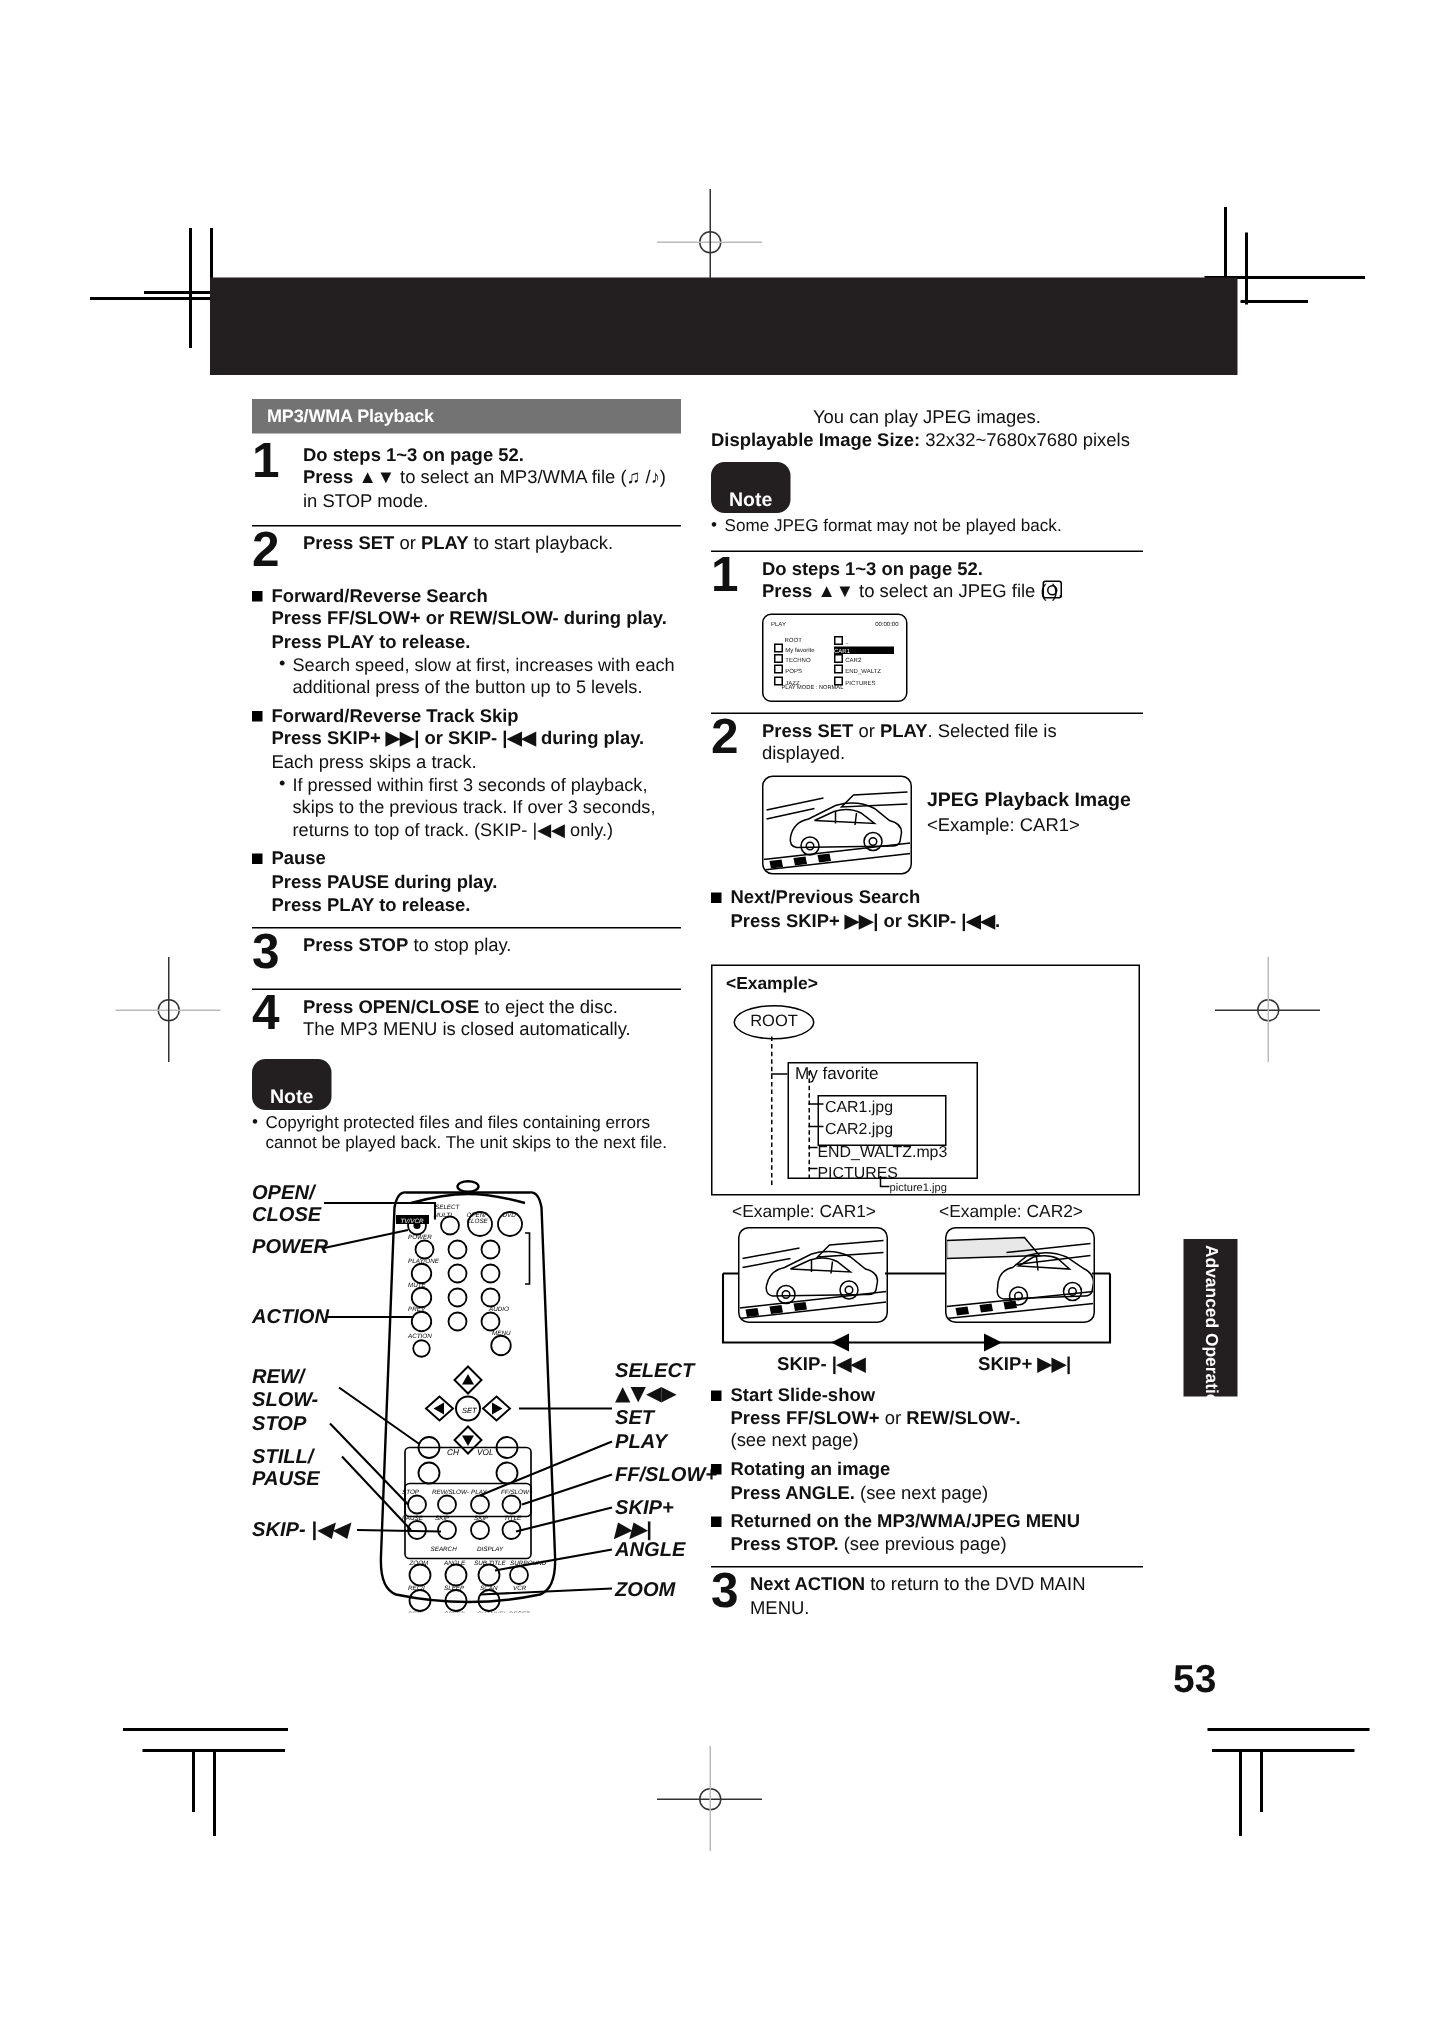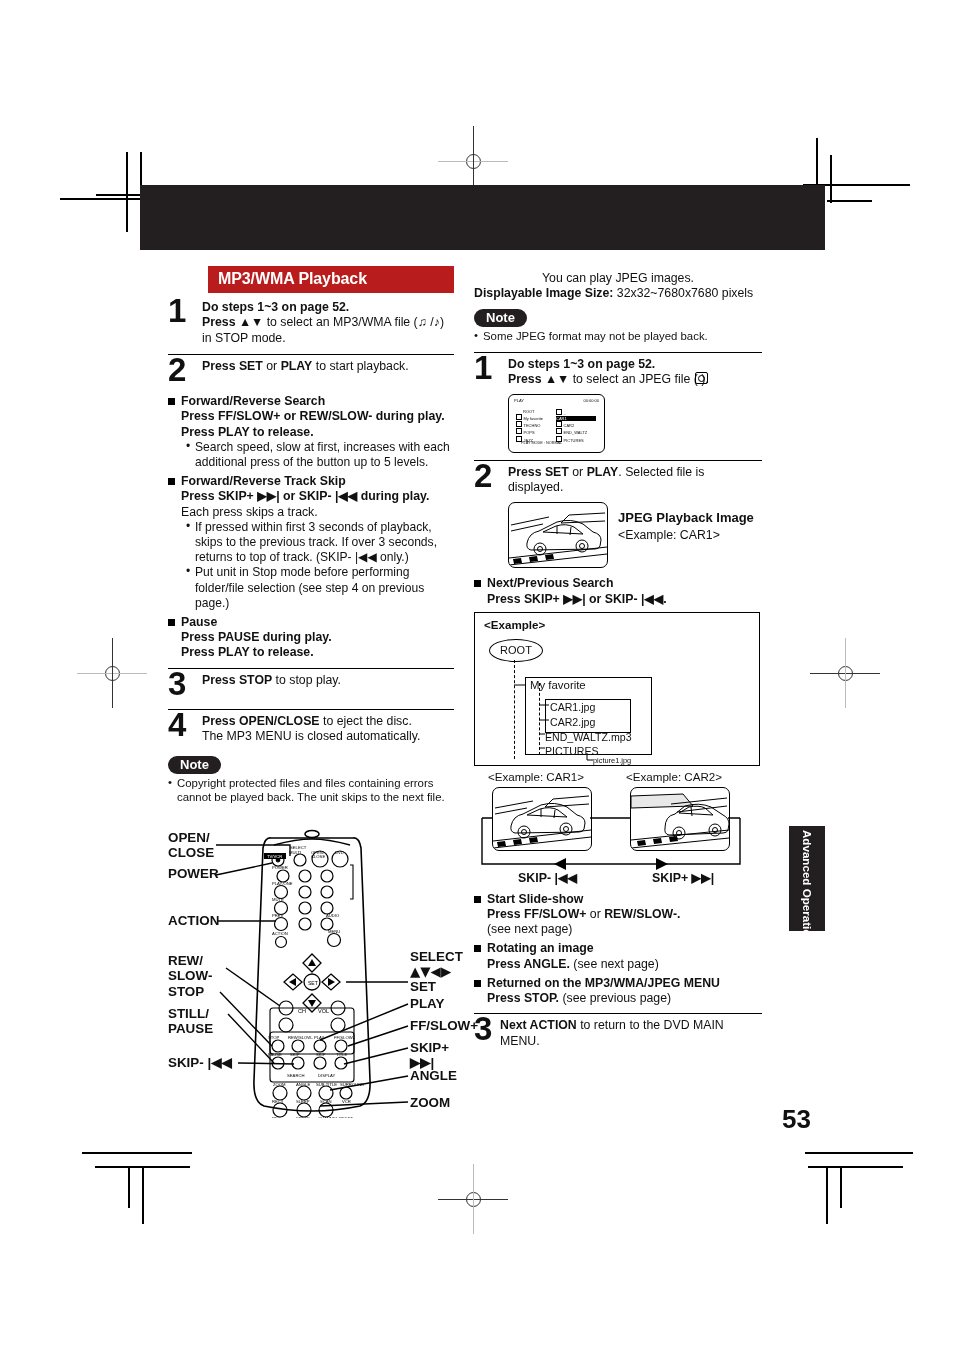--- a/index.html
+++ b/index.html
@@ -18,37 +18,37 @@
   
   .bleedbar{position:absolute;left:140px;top:185px;width:685px;height:65px;background:#231f20;}
 
   
   #page{position:absolute;left:0;top:0;width:954px;height:1351px;}
 
   .col{position:absolute;}
   .colL{left:168px;top:266px;width:286px;}
   .colR{left:474px;top:266px;width:288px;}
 
-  .sechead{background:#b91c1c;color:#fff;font-weight:bold;font-size:16px;
-           padding:4px 0 5px 10px;letter-spacing:-0.1px;margin-left:40px;}
+  .sechead{background:#737373;color:#fff;font-weight:bold;font-size:12px;
+           padding:4px 0 5px 10px;letter-spacing:-0.1px;}
 
   .rule{border-top:1.6px solid #000;margin:0;}
 
   .step{position:relative;min-height:30px;padding-left:34px;margin-top:3px;}
   .step .num{position:absolute;left:0;top:-4px;font-size:33px;font-weight:bold;line-height:31px;font-family:"Liberation Sans",sans-serif;}
   .step .body{font-size:12.3px;line-height:15.4px;padding-top:1px;}
   b{font-weight:bold;}
 
   .bullsq{position:relative;padding-left:13px;margin-top:4px;font-size:12.3px;line-height:15.2px;}
   .bullsq:before{content:"";position:absolute;left:0;top:4px;width:7px;height:7px;background:#000;}
   .dot{position:relative;padding-left:9px;margin-left:5px;font-size:12.1px;line-height:15.2px;}
   .dot:before{content:"\2022";position:absolute;left:0;top:-1px;}
 
   .note-pill{display:inline-block;background:#231f20;color:#fff;font-weight:bold;
-             font-size:13px;border-radius:9px;padding:1px 12px 2px 12px;}
+             font-size:13px;border-radius:9px;padding:17px 12px 2px 12px;}
   .note-text{font-size:11.4px;line-height:13.4px;margin-top:3px;position:relative;padding-left:9px;}
   .note-text:before{content:"\2022";position:absolute;left:0;top:-1px;}
 
   .plain{font-size:12.3px;line-height:15.2px;}
 
   
   .osd{width:95px;height:57px;border:1.2px solid #000;border-radius:6px;background:#fff;
        position:relative;font-size:3.6px;line-height:4.4px;overflow:hidden;}
   .osd .top{position:absolute;left:5px;top:4px;right:5px;display:flex;justify-content:space-between;font-size:4px;}
   .osd .lft{position:absolute;left:7px;top:14px;width:38px;}
@@ -80,21 +80,21 @@
   .skiplab{position:absolute;font-size:12.4px;font-weight:bold;}
 
   
   .sidetab{position:absolute;left:789px;top:826px;width:36px;height:105px;background:#231f20;}
   .sidetab span{display:block;color:#fff;font-weight:bold;font-size:11.6px;white-space:nowrap;
     transform:rotate(90deg);transform-origin:left top;position:absolute;left:25px;top:4px;}
 
   .pageno{position:absolute;left:762px;top:1104px;font-size:26px;font-weight:bold;margin-left:20px;}
 
   
-  .remotewrap{position:absolute;left:168px;top:818px;width:290px;height:300px;}
+  .remotewrap{position:absolute;left:168px;top:775px;width:290px;height:300px;font-style:italic;}
   .rlab{position:absolute;font-size:13.4px;font-weight:bold;line-height:15px;}
 </style>
 </head>
 <body>
 
 <div class="mark" style="left:96px;top:194px;width:110px;height:1.6px;"></div>
 <div class="mark" style="left:60px;top:198px;width:148px;height:1.6px;"></div>
 <div class="mark" style="left:140px;top:152px;width:1.6px;height:50px;"></div>
 <div class="mark" style="left:126px;top:152px;width:1.6px;height:80px;"></div>
 
@@ -164,21 +164,20 @@
       <b>Press FF/SLOW+ or REW/SLOW- during play.</b><br>
       <b>Press PLAY to release.</b>
       <div class="dot">Search speed, slow at first, increases with each additional press of the button up to 5 levels.</div>
     </div>
 
     <div class="bullsq">
       <b>Forward/Reverse Track Skip</b><br>
       <b>Press SKIP+ ▶▶| or SKIP- |◀◀ during play.</b><br>
       <span>Each press skips a track.</span>
       <div class="dot">If pressed within first 3 seconds of playback, skips to the previous track. If over 3 seconds, returns to top of track. (SKIP- |◀◀ only.)</div>
-      <div class="dot">Put unit in Stop mode before performing folder/file selection (see step 4 on previous page.)</div>
     </div>
 
     <div class="bullsq">
       <b>Pause</b><br>
       <b>Press PAUSE during play.</b><br>
       <b>Press PLAY to release.</b>
     </div>
 
     <div class="rule" style="margin-top:7px;"></div>
 
@@ -459,21 +458,21 @@
         <div style="font-size:13px;font-weight:bold;">JPEG Playback Image</div>
         <div style="font-size:12.3px;margin-top:3px;">&lt;Example: CAR1&gt;</div>
       </div>
     </div>
 
     <div class="bullsq" style="margin-top:8px;">
       <b>Next/Previous Search</b><br>
       <b>Press SKIP+ ▶▶| or SKIP- |◀◀.</b>
     </div>
 
-    <div class="exbox" style="margin-top:5px;">
+    <div class="exbox" style="margin-top:21px;">
       <div class="exttl">&lt;Example&gt;</div>
       <div class="oval">ROOT</div>
       <div class="vdash"></div>
       <div class="inbox"></div>
       <div class="fav">My favorite</div>
       <div class="dash2"></div>
       <div class="jbox"></div>
       <div class="fline" style="left:75px;top:88px;">CAR1.jpg</div>
       <div class="fline" style="left:75px;top:103px;">CAR2.jpg</div>
       <div class="fline" style="left:70px;top:118px;">END_WALTZ.mp3</div>

